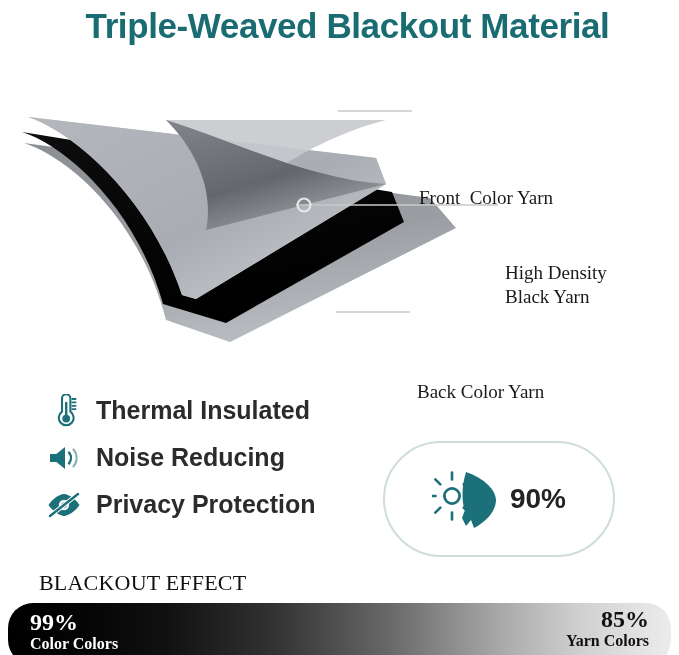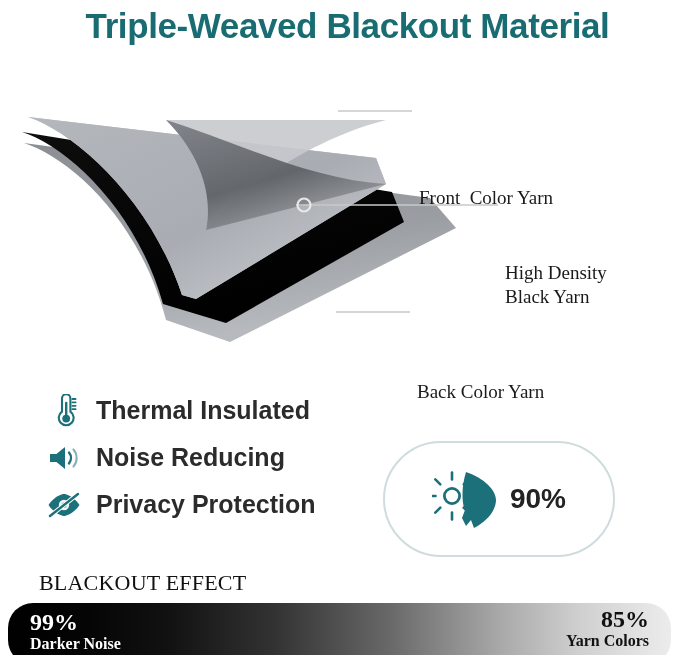--- a/index.html
+++ b/index.html
@@ -326,21 +326,21 @@
   </span>
   <span id="badge-text"><span>90%</span><br></span>
 </div>
 
 <div id="blackout-effect-heading">BLACKOUT EFFECT</div>
 
 <div id="gradient-bar">
 
   <div id="bar-left-group">
     <div class="bar-pct">99%</div>
-    <div class="bar-sub">Darker Noise</div>
+    <div class="bar-sub">Color Colors</div>
   </div>
 
   <div id="bar-right-group">
     <div class="bar-pct">85%</div>
     <div class="bar-sub">Yarn Colors</div>
   </div>
 
 </div>
 
 </body></html>

